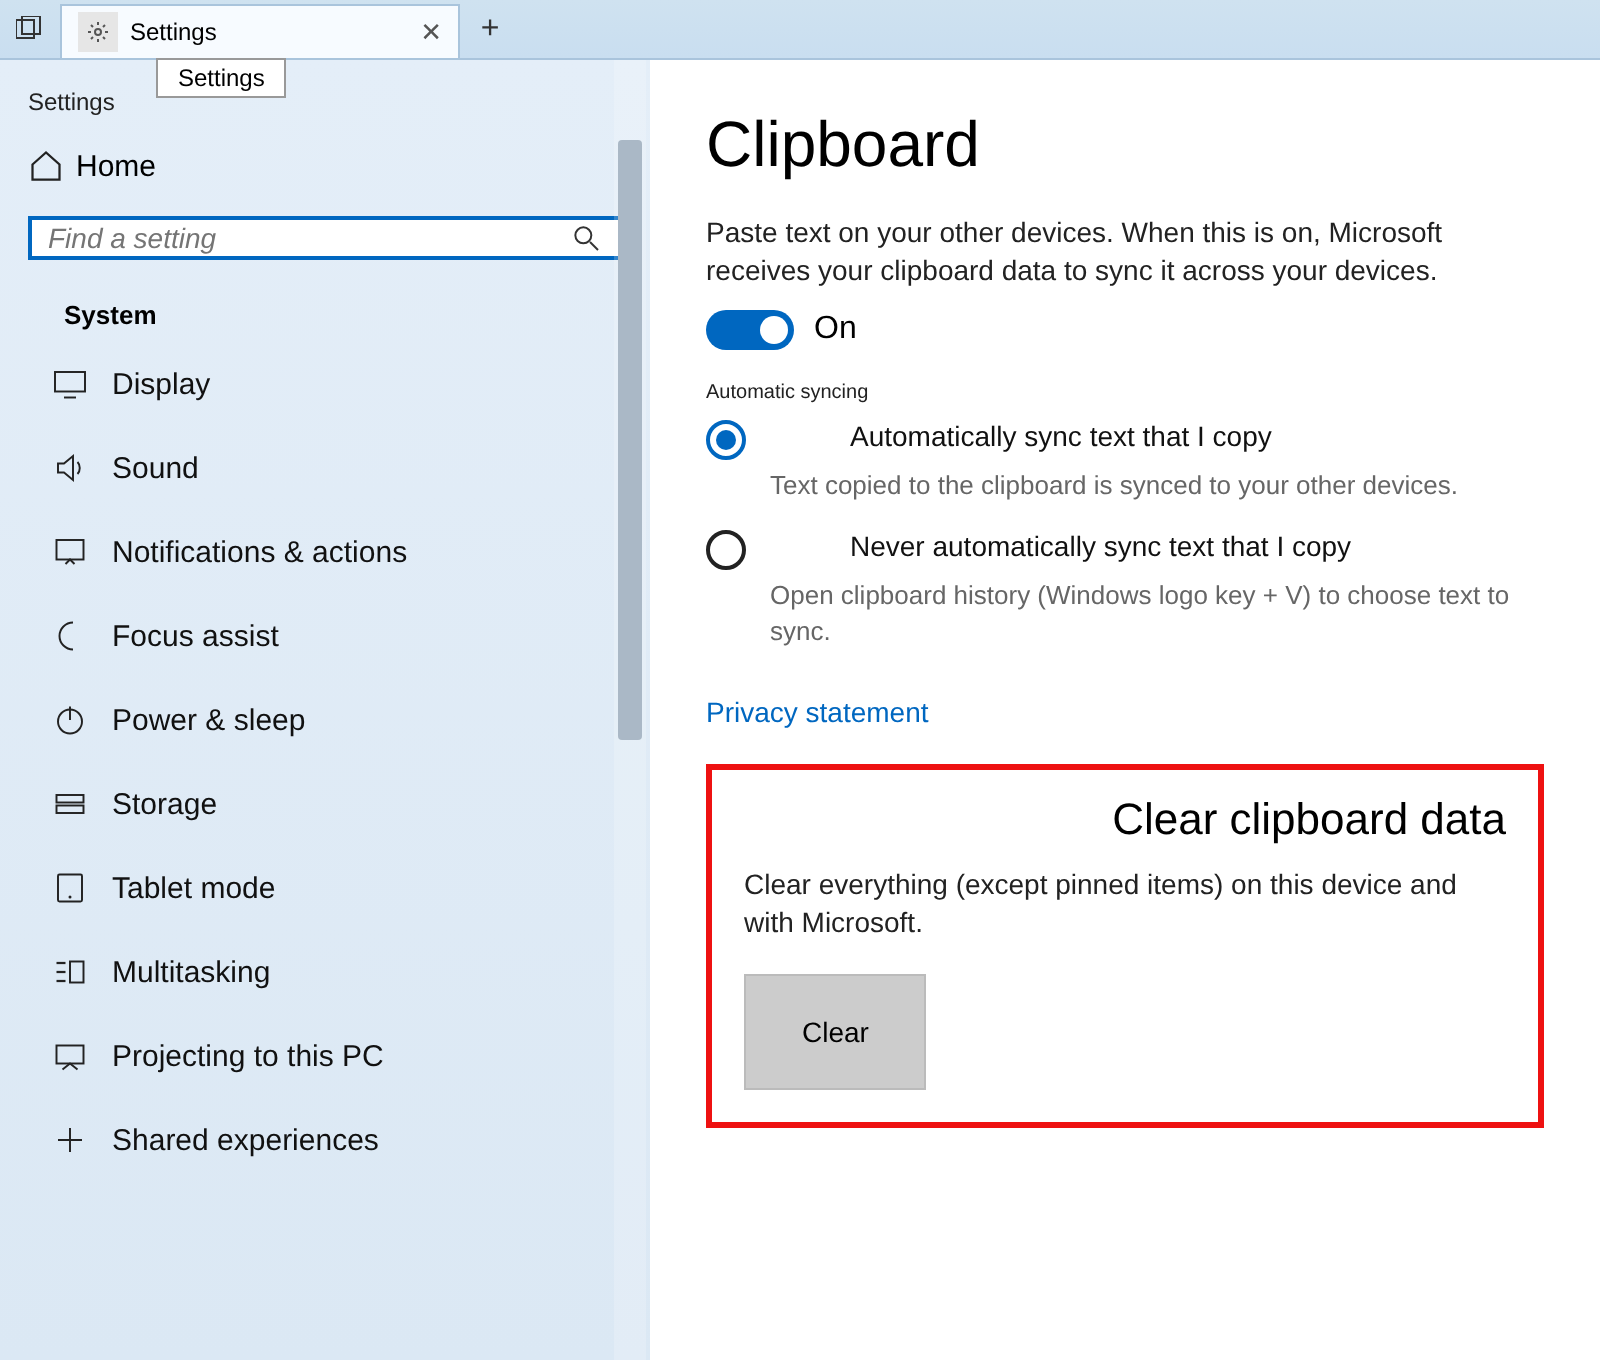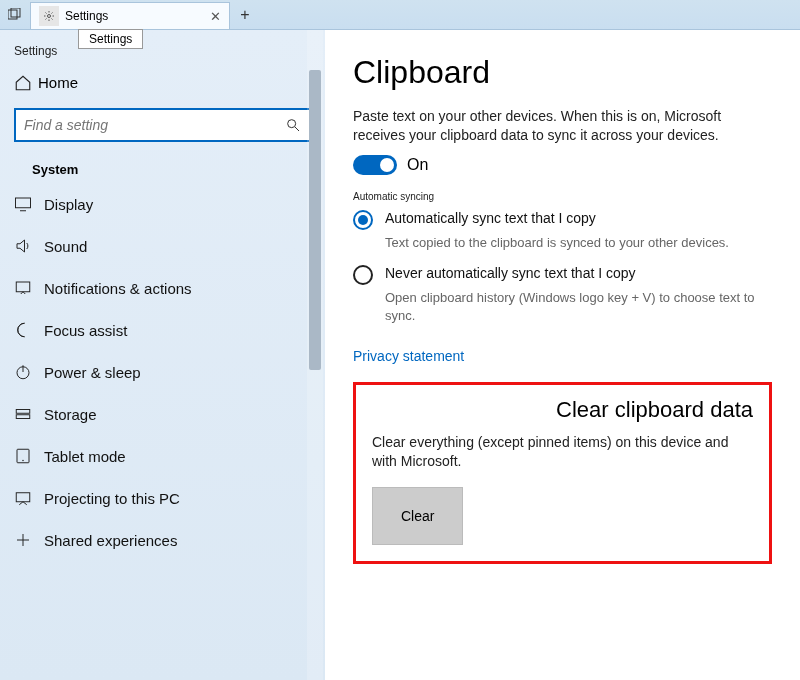--- a/index.html
+++ b/index.html
@@ -7,39 +7,39 @@
   .titlebar { height: 30px; background: linear-gradient(#cfe2f0,#c9def0); display: flex; align-items: stretch; border-bottom: 1px solid #a9c4dc; }
   .tab { display: flex; align-items: center; background: #f7fbff; border: 1px solid #a9c4dc; border-bottom: none; margin-top: 2px; padding: 0 8px; font-size: 12px; width: 200px; position: relative; }
   .tab .tabicon { width: 20px; height: 20px; display:flex; align-items:center; justify-content:center; margin-right:6px; background:#e6e6e6; }
   .tab .closex { position:absolute; right:8px; top:50%; transform:translateY(-50%); font-size:13px; color:#555; }
   .titlebar .taskicon { width:30px; display:flex; align-items:center; justify-content:center; }
   .titlebar .plus { width:30px; display:flex; align-items:center; justify-content:center; color:#333; font-size:16px; }
   .tooltip { position:absolute; top:29px; left:78px; background:#fff; border:1px solid #999; font-size:12px; padding:2px 10px; z-index:50; }
   .content { display:flex; height:650px; }
   .sidebar { width:325px; background: linear-gradient(#e4eef8,#dbe8f4); padding: 10px 0 0 0; overflow:hidden; position:relative; }
   .apptitle { font-size:12px; color:#222; padding:4px 14px 8px; }
-  .homerow { display:flex; align-items:flex-start; padding:8px 14px; font-size:15px; }
+  .homerow { display:flex; align-items:center; padding:8px 14px; font-size:15px; }
   .homerow .ico { width:24px; display:flex; }
-  .searchbox { margin:8px 14px 14px; border:2px solid #0067c0; background:#fff; display:flex; align-items:center; height:34px; padding:0 8px; }
+  .searchbox { margin:8px 14px 14px; border:2px solid #0067c0; background:#fff; display:flex; align-items:center; height:22px; padding:0 8px; }
   .searchbox input { border:none; flex:1; font-size:14px; outline:none; color:#666; font-style:italic; background:transparent; }
   .searchbox .sicon { color:#333; }
   .group { font-weight:600; font-size:13px; padding:6px 32px 6px; }
-  .navitem { display:flex; align-items:center; padding:12px 14px; font-size:15px; color:#111; }
+  .navitem { display:flex; align-items:center; padding:12px 26px; font-size:15px; color:#111; }
   .navitem .ico { width:30px; display:flex; justify-content:flex-start; }
   .navitem:last-child { opacity:0.85; }
   .scrollbar { position:absolute; right:2px; top:0; bottom:0; width:16px; background:rgba(255,255,255,0.2); }
   .scrollbar .thumb { position:absolute; left:2px; right:2px; top:40px; height:300px; background:#aab8c6; border-radius:2px; }
   .main { flex:1; padding: 24px 28px 10px 28px; position:relative; overflow:hidden; }
   h1 { font-weight:400; font-size:32px; margin-bottom:16px; }
   .p { font-size:14px; color:#222; line-height:1.35; margin-bottom:10px; }
   .toggle-row { display:flex; align-items:center; margin:8px 0 16px; }
   .toggle { width:44px; height:20px; border-radius:10px; background:#0067c0; position:relative; margin-right:10px; }
   .toggle::after { content:""; position:absolute; right:3px; top:3px; width:14px; height:14px; background:#fff; border-radius:50%; }
   .subh { font-size:10px; color:#222; margin:4px 0 8px; }
-  .radio-row { display:flex; align-items:flex-start; margin:6px 0 4px; }
+  .radio-row { display:flex; align-items:flex-start; margin:6px 0 4px;gap:40px; }
   .radio { width:20px; height:20px; border:2px solid #222; border-radius:50%; margin-right:12px; flex-shrink:0; position:relative; }
   .radio.sel { border-color:#0067c0; }
   .radio.sel::after { content:""; position:absolute; left:3px; top:3px; right:3px; bottom:3px; background:#0067c0; border-radius:50%; }
   .radiolabel { font-size:14px; color:#111; }
   .hint { font-size:13px; color:#666; margin:2px 0 14px 32px; line-height:1.35; }
   .link { color:#0067c0; font-size:14px; margin:10px 0 18px; display:inline-block; }
   .redbox { border:3px solid #e11; padding:12px 16px 16px; }
   .redbox h2 { font-weight:400; font-size:22px; margin-bottom:10px;text-align:right; }
   .btn { background:#ccc; border:1px solid #bbb; padding:20px 28px; font-size:14px; margin-top:12px; }
   svg { display:block; }
@@ -152,20 +152,31 @@
           <svg width="18" height="18" viewBox="0 0 24 24">
             <rect x="4" y="3" width="16" height="18" rx="1" fill="none" stroke="#222" stroke-width="1.3"></rect>
             <circle cx="12" cy="18" r="1" fill="#222"></circle>
           </svg>
         </span>
       <span>Tablet mode</span>
     </div>
     <div class="navitem">
       <span class="ico">
           <svg width="18" height="18" viewBox="0 0 24 24">
+            <line x1="3" y1="6" x2="9" y2="6" stroke="#222" stroke-width="1.5"></line>
+            <line x1="3" y1="12" x2="9" y2="12" stroke="#222" stroke-width="1.5"></line>
+            <line x1="3" y1="18" x2="9" y2="18" stroke="#222" stroke-width="1.5"></line>
+            <rect x="12" y="5" width="9" height="14" fill="none" stroke="#222" stroke-width="1.3"></rect>
+          </svg>
+        </span>
+      <span>Multitasking</span>
+    </div>
+    <div class="navitem">
+      <span class="ico">
+          <svg width="18" height="18" viewBox="0 0 24 24">
             <rect x="3" y="5" width="18" height="12" fill="none" stroke="#222" stroke-width="1.3"></rect>
             <path d="M7 21l5-4 5 4" fill="none" stroke="#222" stroke-width="1.3"></path>
           </svg>
         </span>
       <span>Projecting to this PC</span>
     </div>
     <div class="navitem">
       <span class="ico">
           <svg width="18" height="18" viewBox="0 0 24 24">
             <path d="M4 12h16M12 4v16" stroke="#222" stroke-width="1.3"></path>

